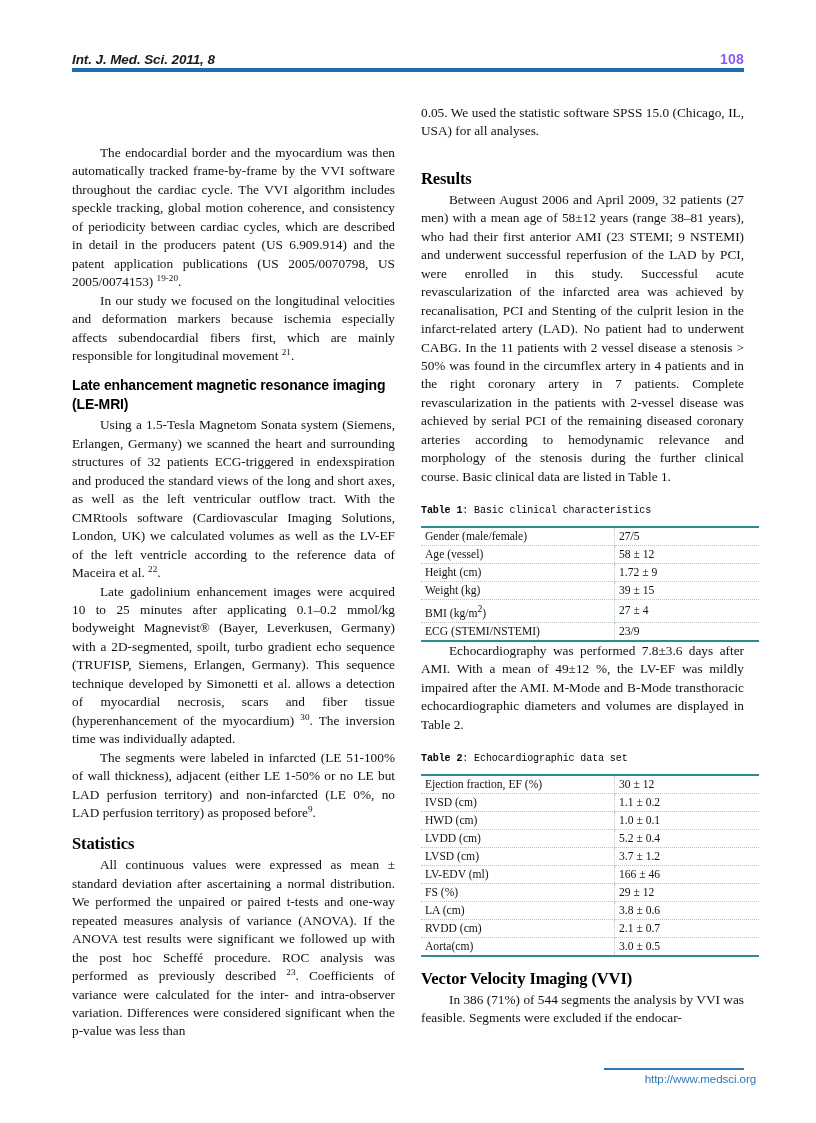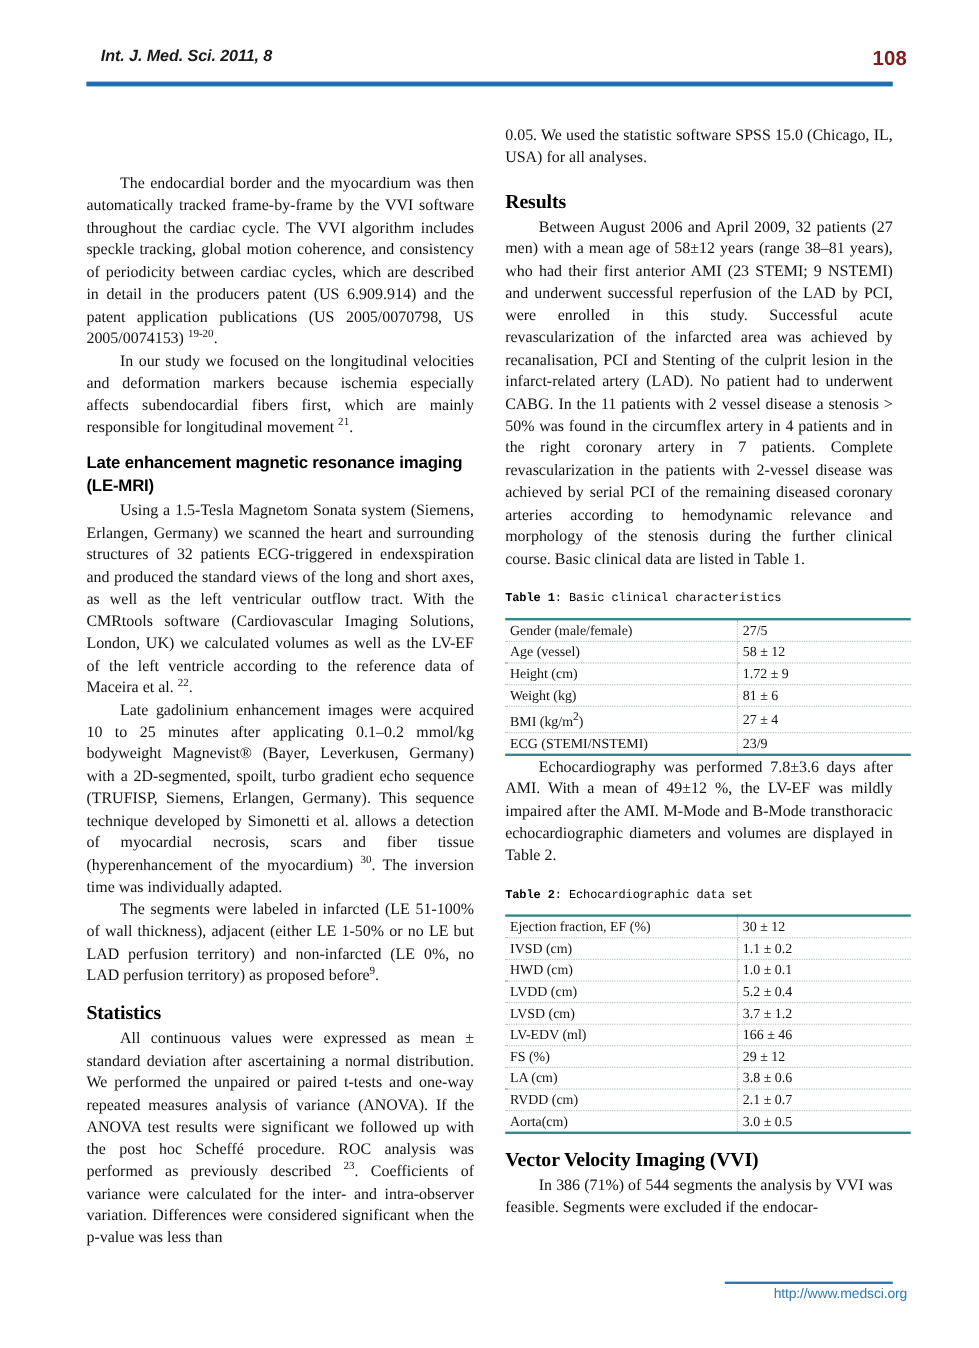--- a/index.html
+++ b/index.html
@@ -19,41 +19,42 @@
   .page {
     position: absolute;
     left: 0; top: 0;
     width: 816px;
     height: 1123px;
   }
 
   
   .runhead {
     position: absolute;
-    left: 84px;
+    left: 72px;
     top: 40px;
     width: 672px;
     height: 26px;
     display: flex;
+    align-items: flex-end;
     justify-content: space-between;
   }
   .runhead-left {
     font-family: "Liberation Sans", "DejaVu Sans", sans-serif;
     font-style: italic;
     font-size: 13.5px;
     font-weight: 600;
     letter-spacing: -0.1px;
     color: #1a1a1a;
     line-height: 1;
   }
   .runhead-right {
     font-family: "Liberation Sans", "DejaVu Sans", sans-serif;
-    font-size: 17px;
+    font-size: 14px;
     font-weight: 600;
-    color: #7f1d1d;
+    color: #8b5cf6;
     line-height: 1;
     letter-spacing: 0.2px;
   }
   .rule-top {
     position: absolute;
     left: 72px;
     top: 68px;
     width: 672px;
     height: 4px;
     background: #1f6eb0;
@@ -81,21 +82,21 @@
   p.body.noindent { text-indent: 0; }
 
   h2.section {
     margin: 12px 0 2px 0;
     font-family: "Liberation Serif", "DejaVu Serif", serif;
     font-size: 16.5px;
     font-weight: bold;
     line-height: 20px;
     letter-spacing: -0.1px;
   }
-  h2.section.tight { margin-top: 17px; }
+  h2.section.tight { margin-top: 28px; }
 
   h3.subsection {
     margin: 11px 0 3px 0;
     font-family: "Liberation Sans", "DejaVu Sans", sans-serif;
     font-size: 14px;
     font-weight: bold;
     line-height: 18.5px;
     letter-spacing: -0.15px;
   }
 
@@ -209,21 +210,21 @@
           <tr>
             <td class="k">Age (vessel)</td>
             <td class="v">58 ± 12</td>
           </tr>
           <tr>
             <td class="k">Height (cm)</td>
             <td class="v">1.72 ± 9</td>
           </tr>
           <tr>
             <td class="k">Weight (kg)</td>
-            <td class="v">81 ± 6</td>
+            <td class="v">39 ± 15</td>
           </tr>
           <tr>
             <td class="k">BMI (kg/m<sup>2</sup>)</td>
             <td class="v">27 ± 4</td>
           </tr>
           <tr>
             <td class="k">ECG (STEMI/NSTEMI)</td>
             <td class="v">23/9</td>
           </tr>
         </tbody>

